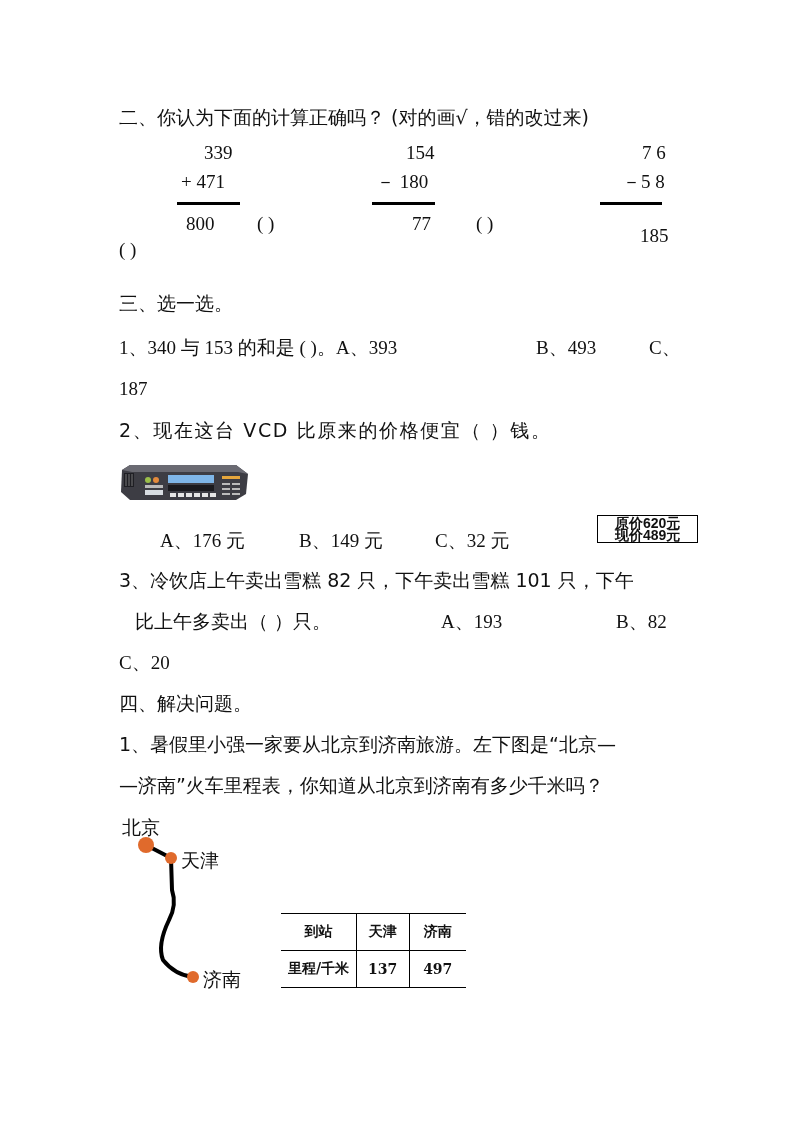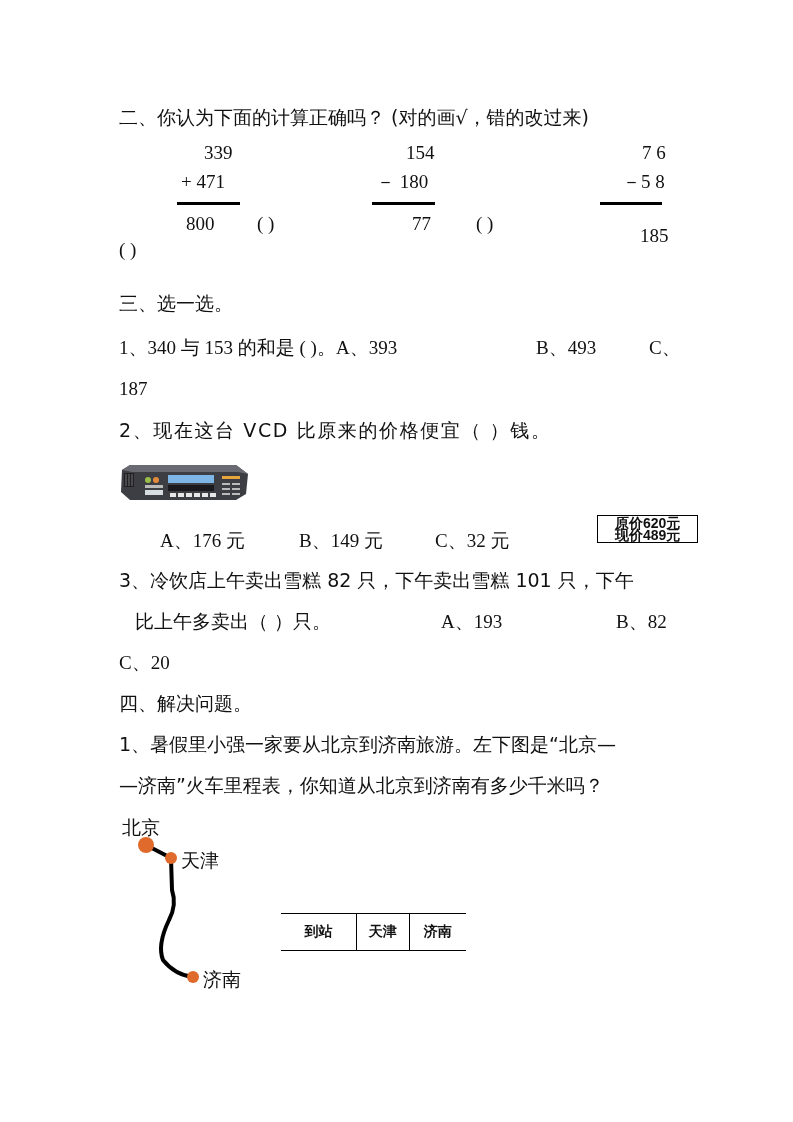--- a/index.html
+++ b/index.html
@@ -116,14 +116,19 @@
   <div class="map-label" style="left:88px; top:157px;">济南</div>
 </div>
 
 <table class="mileage" style="left:281px; top:913px; width:185px;">
   <tbody>
       <tr>
     <td style="width:76px;">到站</td>
     <td style="width:52px;">天津</td>
     <td style="width:57px;">济南</td>
   </tr>
+  <tr>
+    <td>里程/千米</td>
+    <td>137</td>
+    <td>497</td>
+  </tr>
 </tbody>
   </table>
 
 </body></html>

